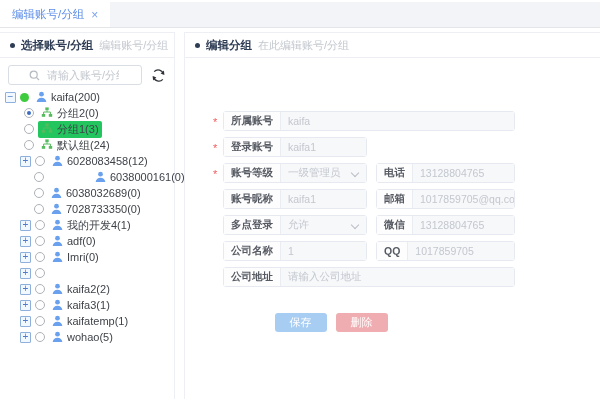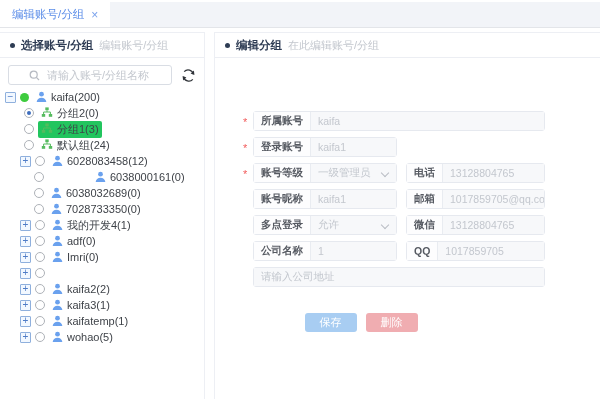--- a/index.html
+++ b/index.html
@@ -9,21 +9,21 @@
   
   .tabbar{height:28px;background:#f2f4f8;border-top:2px solid #fff;
     border-bottom:1px solid #e3e5e9;display:flex;align-items:stretch;}
   .tab{background:#fff;display:flex;align-items:center;padding:0 12px;gap:7px;
     font-size:11.5px;color:#5a8ce8;cursor:pointer;}
   .tab .close{font-size:12px;color:#7aa2ec;line-height:1;}
 
   
   .main{display:flex;gap:9px;padding-top:4px;height:371px;background:#fff;}
   .panel{background:#fff;border:1px solid #edeff4;border-bottom:none;}
-  .panel.left{width:205px;flex:none;border-left:none;}
+  .panel.left{width:175px;flex:none;border-left:none;}
   .panel.right{flex:1;border-right:none;overflow:hidden;}
 
   .panel-header{height:25px;display:flex;align-items:center;gap:6px;
     padding:0 10px;border-bottom:1px solid #eceef3;}
   .bullet{width:5px;height:5px;border-radius:50%;background:#2e3c54;flex:none;}
   .panel-title{font-size:11.5px;font-weight:bold;color:#2e3c54;white-space:nowrap;}
   .panel-sub{font-size:11px;color:#c3c7ce;white-space:nowrap;}
 
   
   .search-row{display:flex;align-items:center;margin:7px 8px 0 8px;gap:9px;}
@@ -354,20 +354,21 @@
         </div>
         <div class="field left">
           <span class="flabel">公司名称</span>
           <span class="fvalue">1</span>
         </div>
         <div class="field right">
           <span class="flabel">QQ</span>
           <span class="fvalue">1017859705</span>
         </div>
         <div class="field full">
+          <span class="flabel">公司地址</span>
           <span class="fvalue">请输入公司地址</span>
         </div>
       </div>
     <div class="form-buttons">
       <button class="btn save">保存</button>
       <button class="btn delete">删除</button>
     </div>
   </div>
 
 </div>

